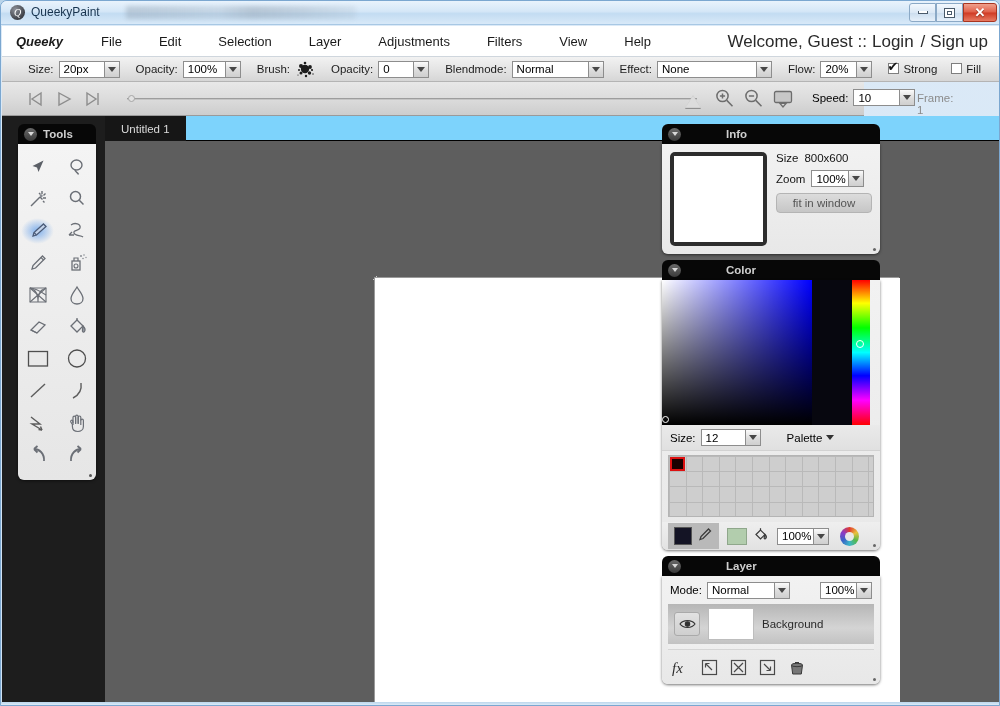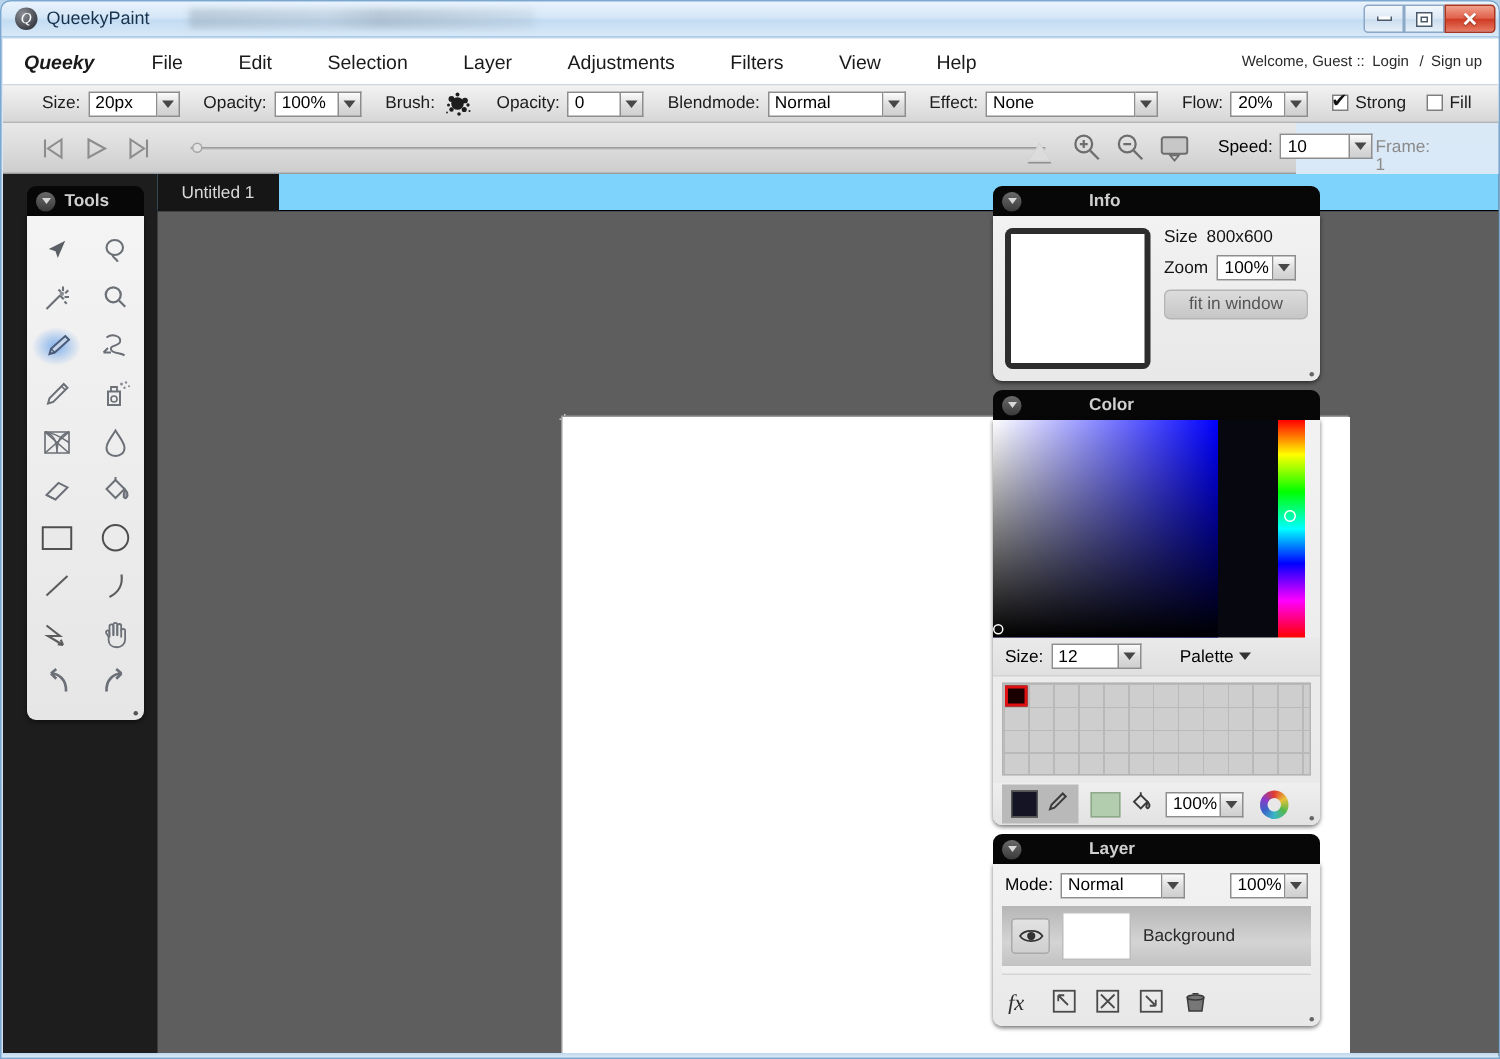--- a/index.html
+++ b/index.html
@@ -62,21 +62,21 @@
     background:#fff; border-bottom:1px solid #cfd6dd;
   }
   .menu-items{ position:absolute; left:14px; top:0; height:31px; display:flex; align-items:center; }
   .menu-item{
     font-size:13px; color:#1a1a1a; padding:0 0; margin-right:0;
     cursor:default; white-space:nowrap;
   }
   .menu-item.brand{ font-weight:bold;font-style:italic; }
   .account{
     position:absolute; right:12px; top:0; height:31px; display:flex; align-items:center;
-    font-size:10px; color:#2a2a2a; white-space:nowrap;
+    font-size:17px; color:#2a2a2a; white-space:nowrap;
   }
   .account a{ color:#2a2a2a; text-decoration:none; }
 
   
   .optbar{
     position:absolute; left:1px; top:56px; width:998px; height:25px;
     background:linear-gradient(#f2f2f2,#e2e2e2 60%, #d6d6d6);
     border-bottom:1px solid #b4b4b4;
     display:flex; align-items:center; padding-left:26px;
     font-size:11.5px; color:#1c1c1c;

